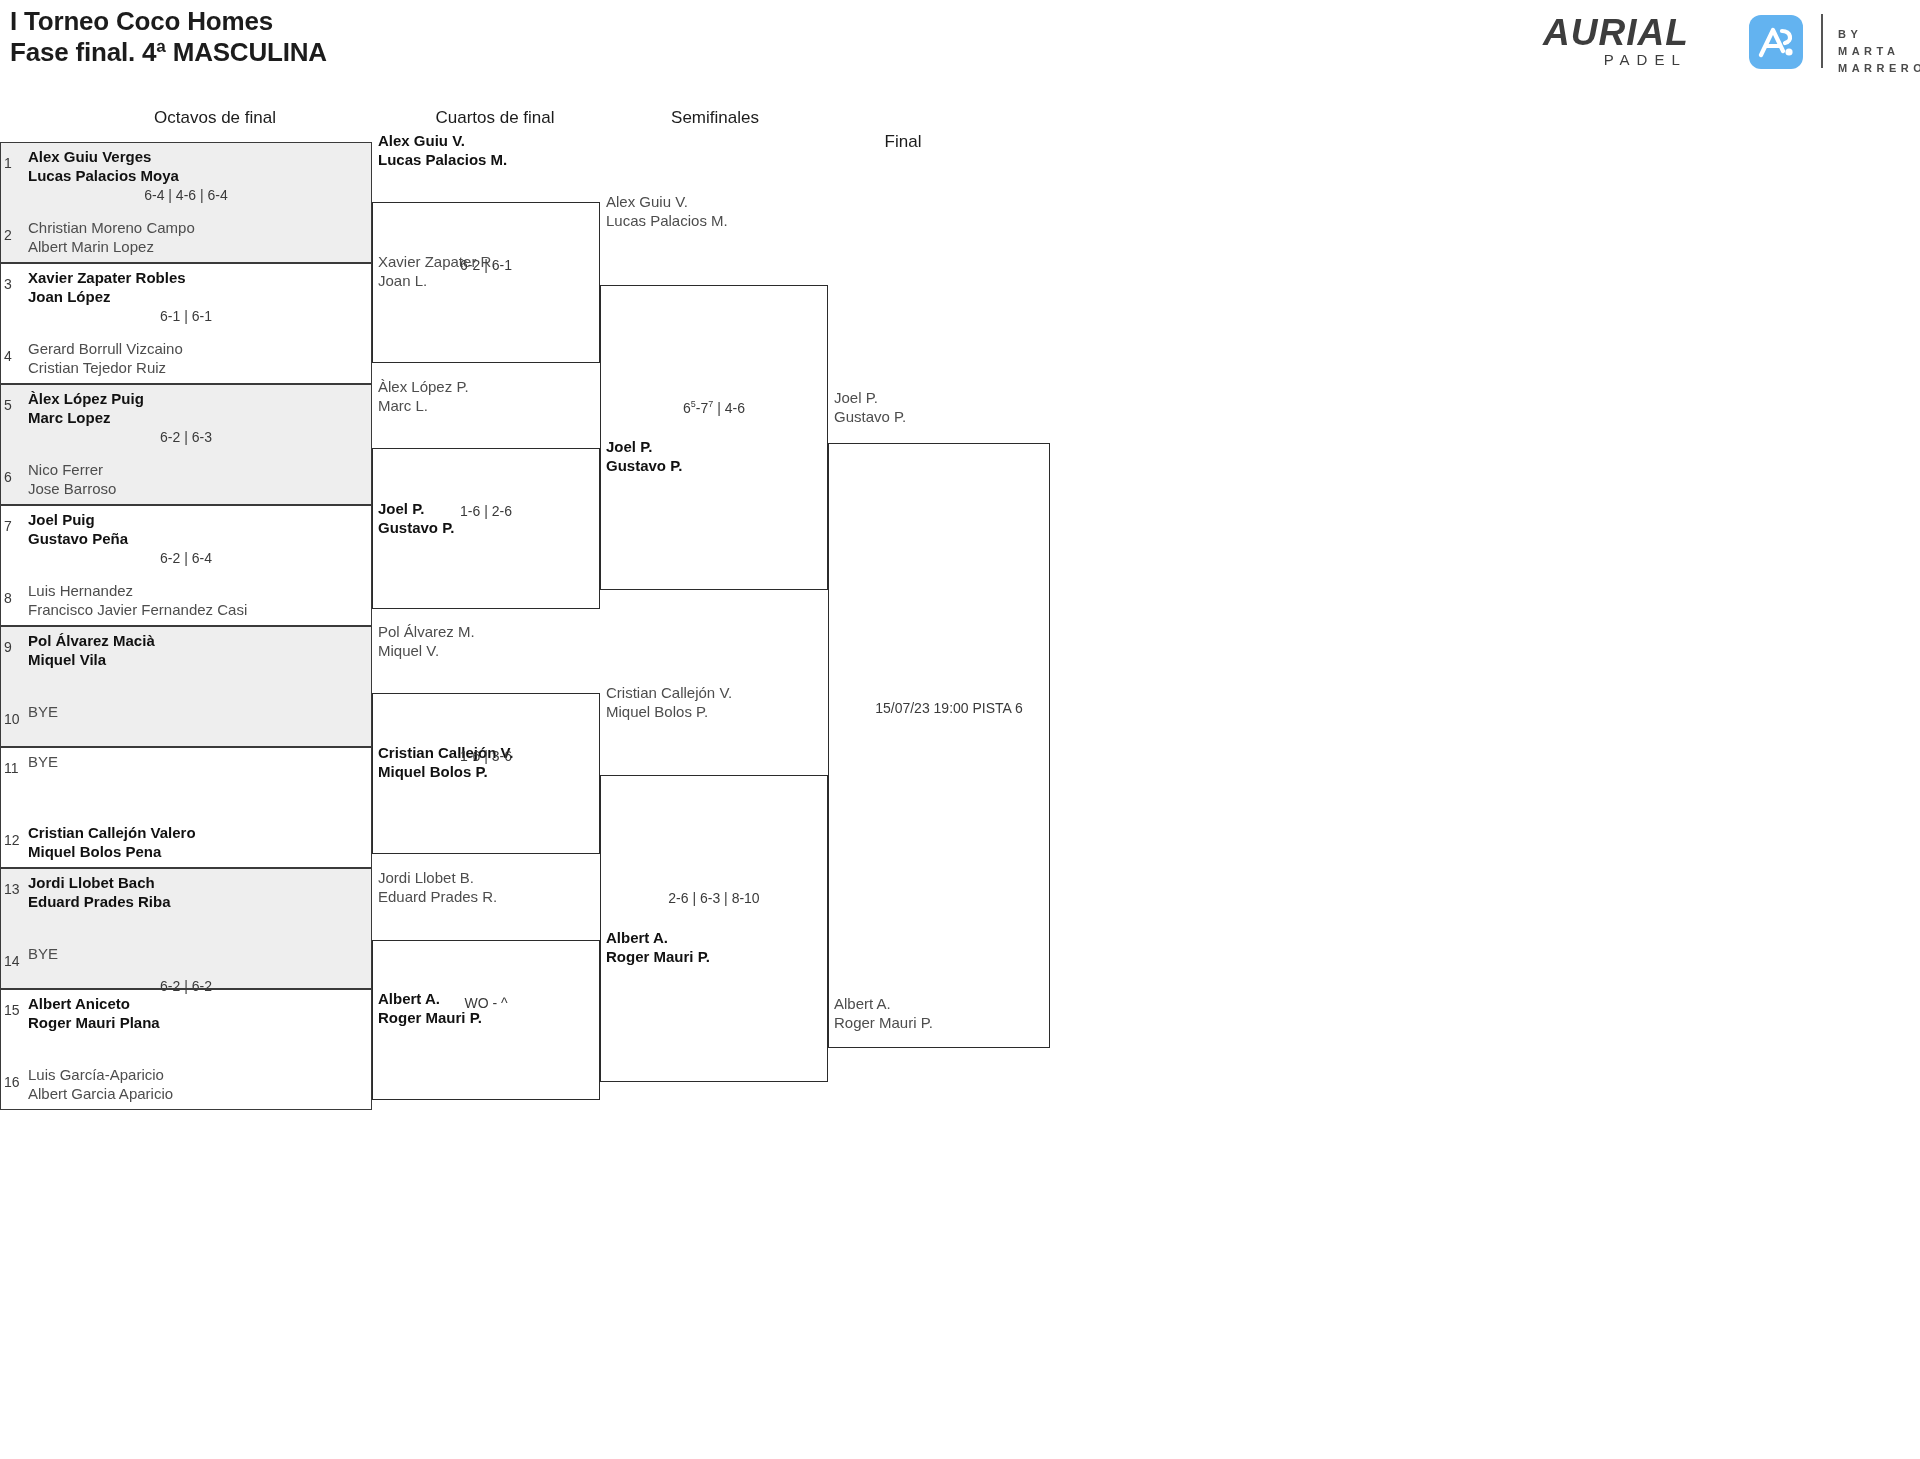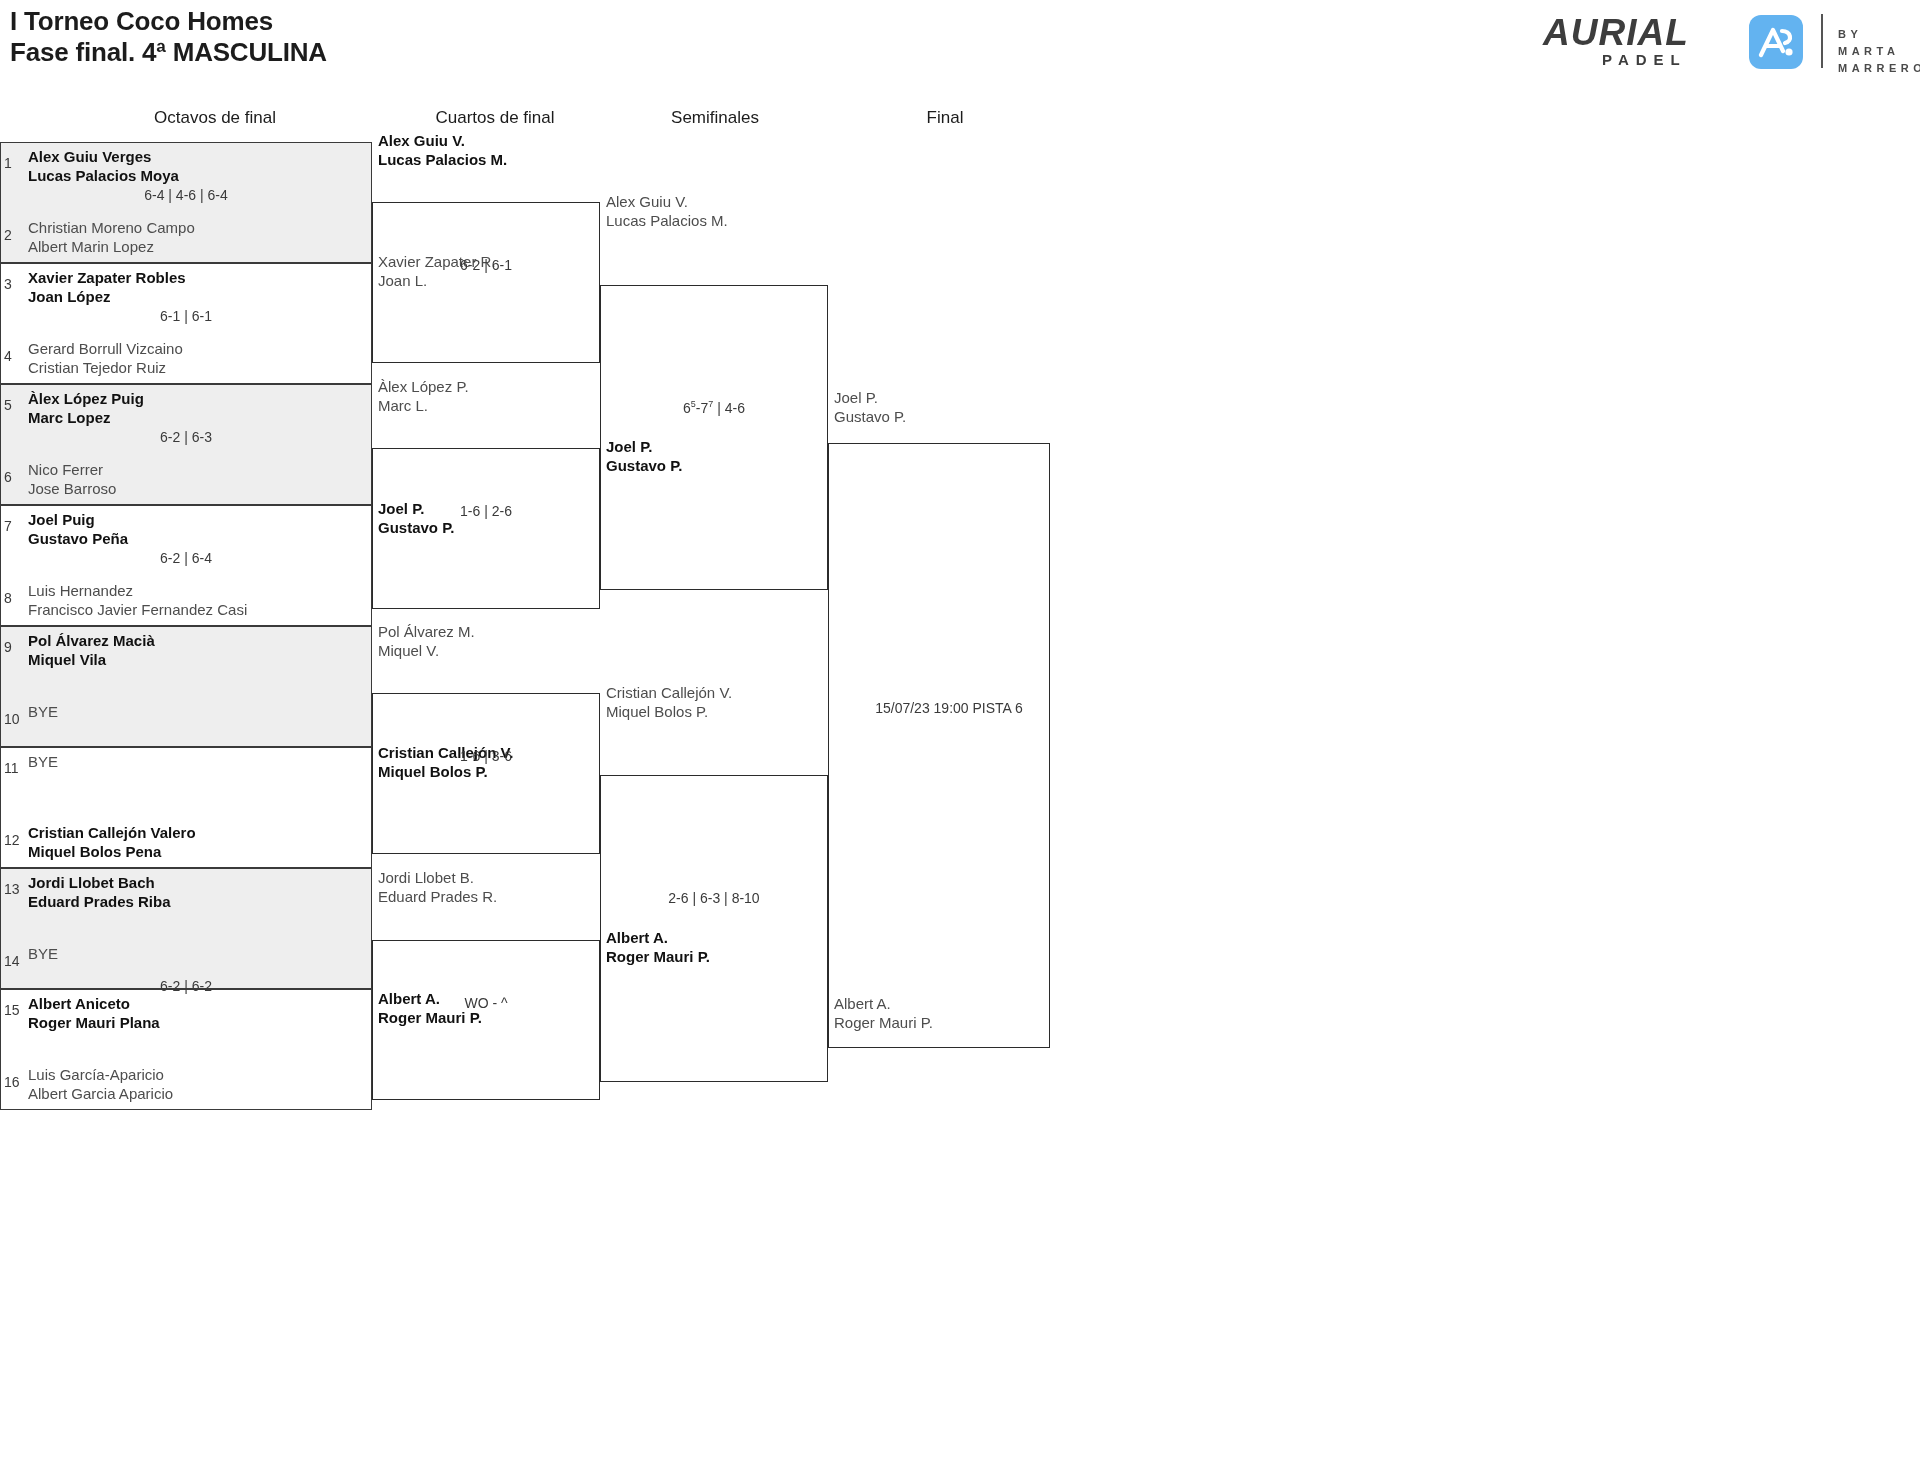--- a/index.html
+++ b/index.html
@@ -19,21 +19,21 @@
   .title-line { font-size: 26px; font-weight: 700; line-height: 31px; letter-spacing: -0.2px; color: #1c1c1c; }
 
   
   #logo { position: absolute; left: 1543px; top: 8px; width: 370px; height: 62px; }
   #logo-wordmark { position: absolute; left: 0px; top: 6px; }
   .logo-aurial {
     font-size: 37px; font-weight: 700; font-style: italic; letter-spacing: 1px;
     color: #3d3d3d; line-height: 38px;
   }
   .logo-padel {
-    font-size: 15px; font-weight: 700; letter-spacing: 7px; color: #3d3d3d;
+    font-size: 15px; font-weight: 400; letter-spacing: 7px; color: #3d3d3d;
     text-align: right; line-height: 16px; padding-right: 2px;
   }
   #logo-badge {
     position: absolute; left: 206px; top: 7px; width: 54px; height: 54px;
     background: #63b3f0; border-radius: 12px;
   }
   #logo-divider { position: absolute; left: 278px; top: 6px; width: 2px; height: 54px; background: #555; }
   #logo-by { position: absolute; left: 295px; top: 18px; }
   .logo-by-line { font-size: 11px; font-weight: 700; letter-spacing: 4.5px; color: #4a4a4a; line-height: 17px; }
 
@@ -114,21 +114,21 @@
       <div class="logo-by-line">BY MARTA</div>
       <div class="logo-by-line">MARRERO</div>
     </div>
   </div>
 </div>
 
 <div class="round-header" style="left:60px;  width:310px;">Octavos de final</div>
 <div class="round-header" style="left:340px; width:310px;">Cuartos de final</div>
 
 <div class="round-header" style="left:560px; width:310px;">Semifinales</div>
-<div class="round-header" style="left:790px; width:310px;">Final</div>
+<div class="round-header" style="left:748px; width:310px;margin-top:24px;">Final</div>
 
 <div id="bracket">
     <div class="r1-block shaded" style="top:142px;height:121px;"></div>
     <div class="r1-score" style="top:187px;">6-4 | 4-6 | 6-4</div>
     <div class="seed-num" style="top:155px;">1</div>
     <div class="team-name winner" style="top:147px;">Alex Guiu Verges</div>
     <div class="team-name winner" style="top:166px;">Lucas Palacios Moya</div>
     <div class="seed-num" style="top:226.5px;">2</div>
     <div class="team-name loser" style="top:217.5px;">Christian Moreno Campo</div>
     <div class="team-name loser" style="top:236.5px;">Albert Marin Lopez</div>

